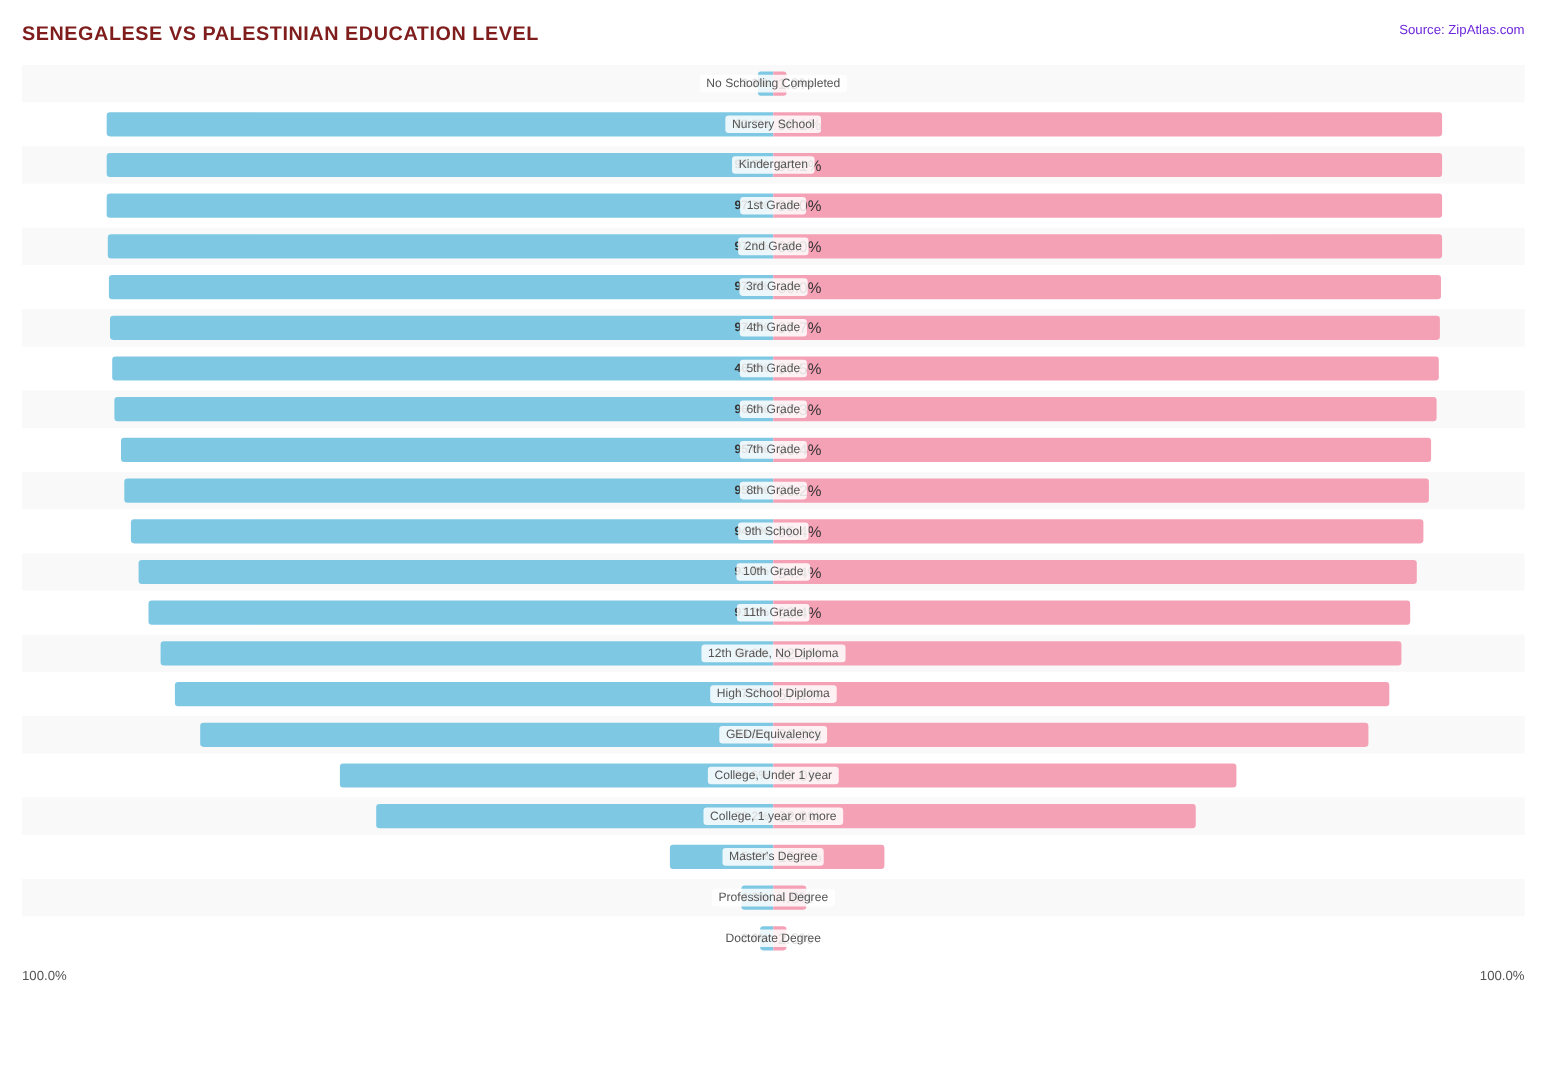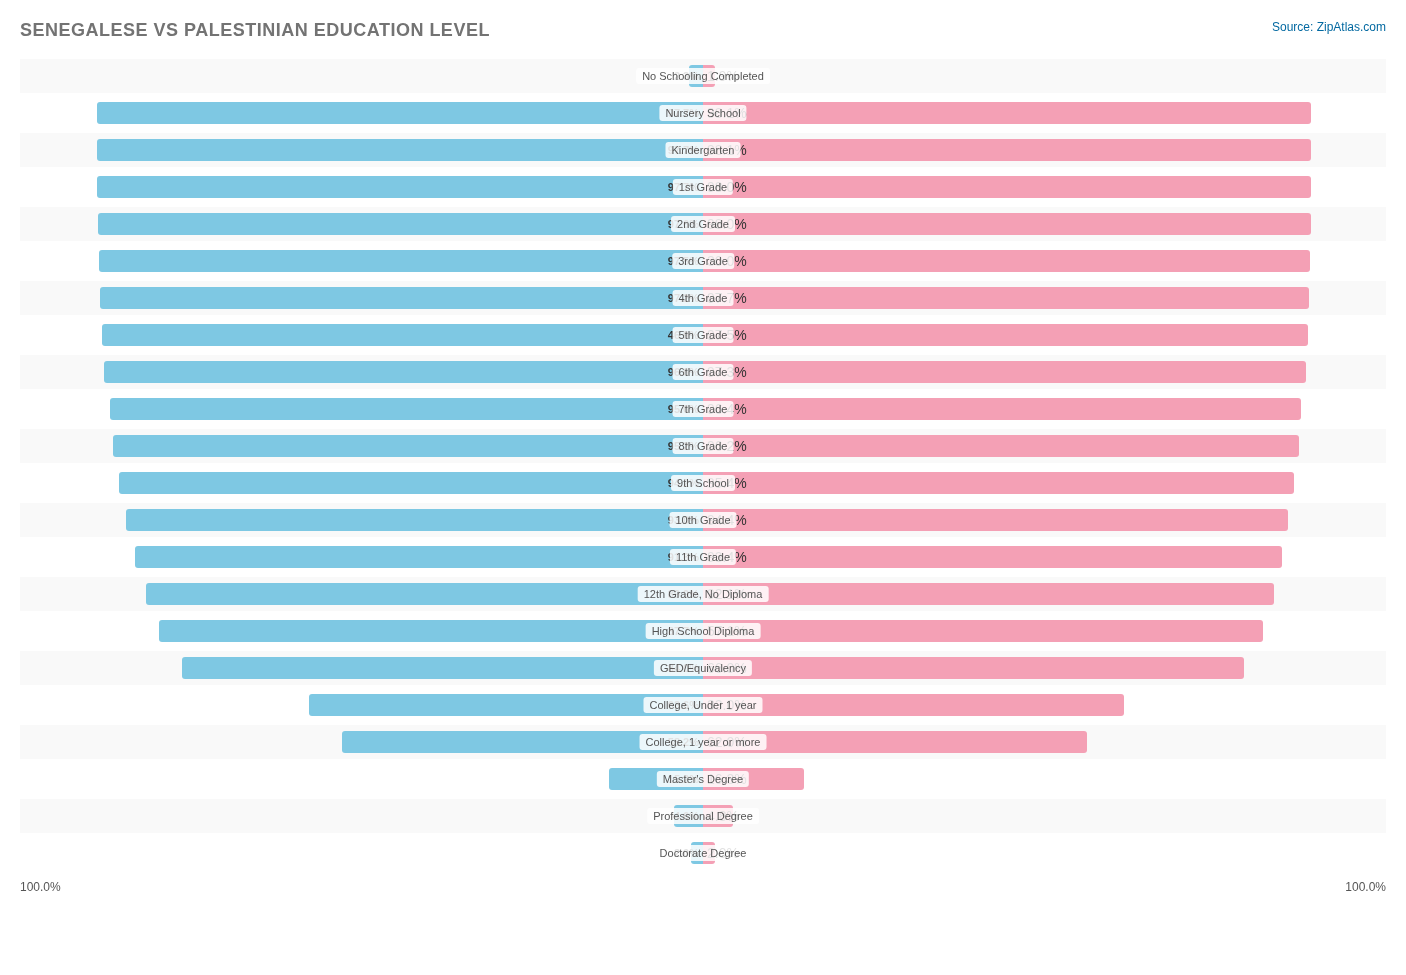--- a/index.html
+++ b/index.html
@@ -11,31 +11,31 @@
       padding: 20px;
     }
     .chart-container {
       width: 1366px;
       margin: 0 auto;
       position: relative;
     }
     .chart-title {
       font-size: 18px;
       font-weight: bold;
-      color: #737373;
+      color: #7f1d1d;
       text-transform: uppercase;
       letter-spacing: 0.5px;
       margin-bottom: 8px;
     }
     .source {
       position: absolute;
       top: 0;
       right: 0;
       font-size: 12px;
-      color: #0369a1;
+      color: #6d28d9;
     }
     .row {
       display: flex;
       align-items: center;
       margin-bottom: 3px;
       height: 34px;
       position: relative;
     }
     .row:nth-child(odd) {
       background: #f9f9f9;

